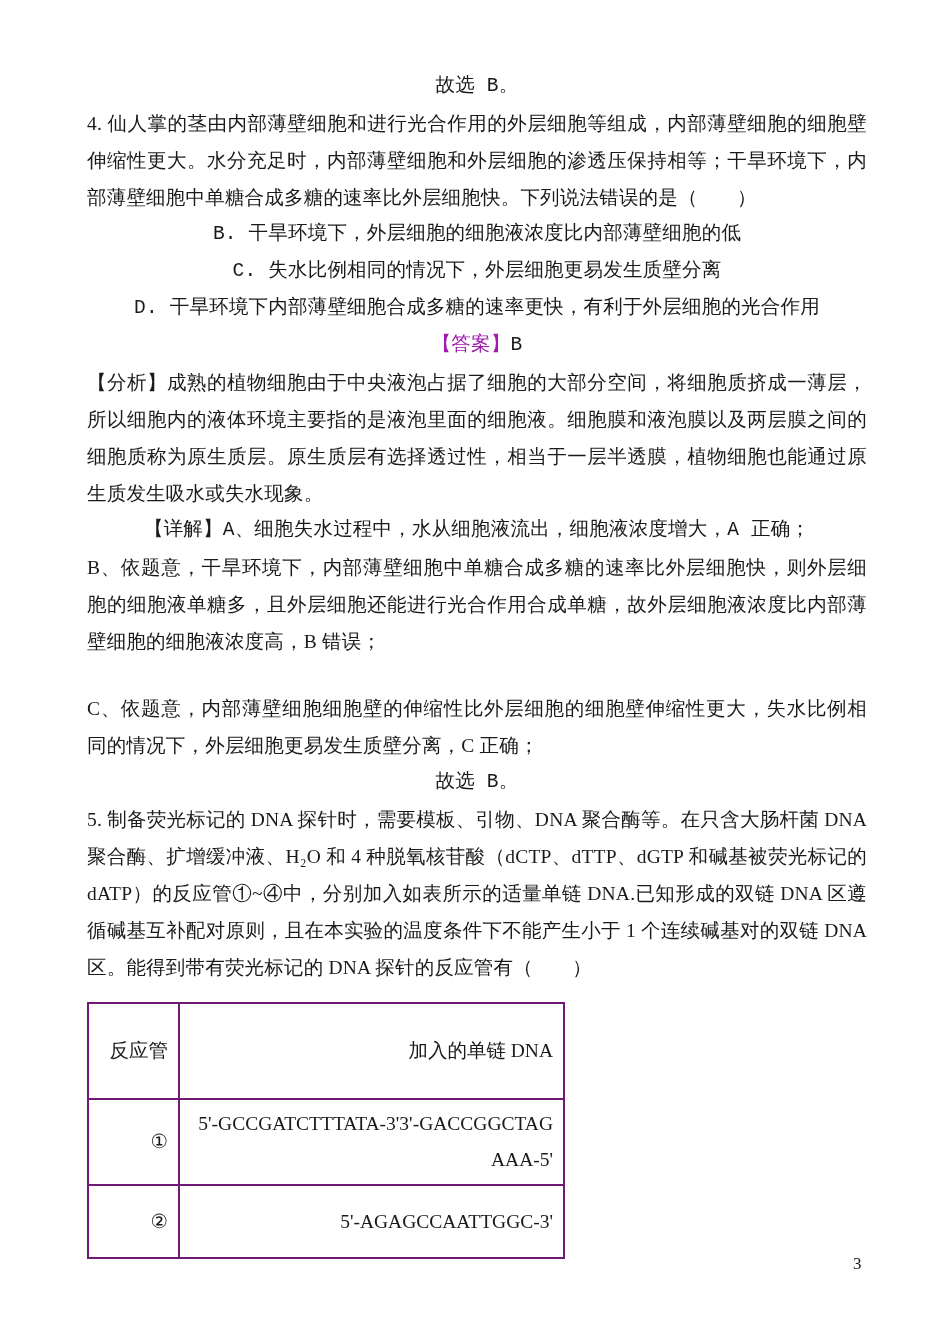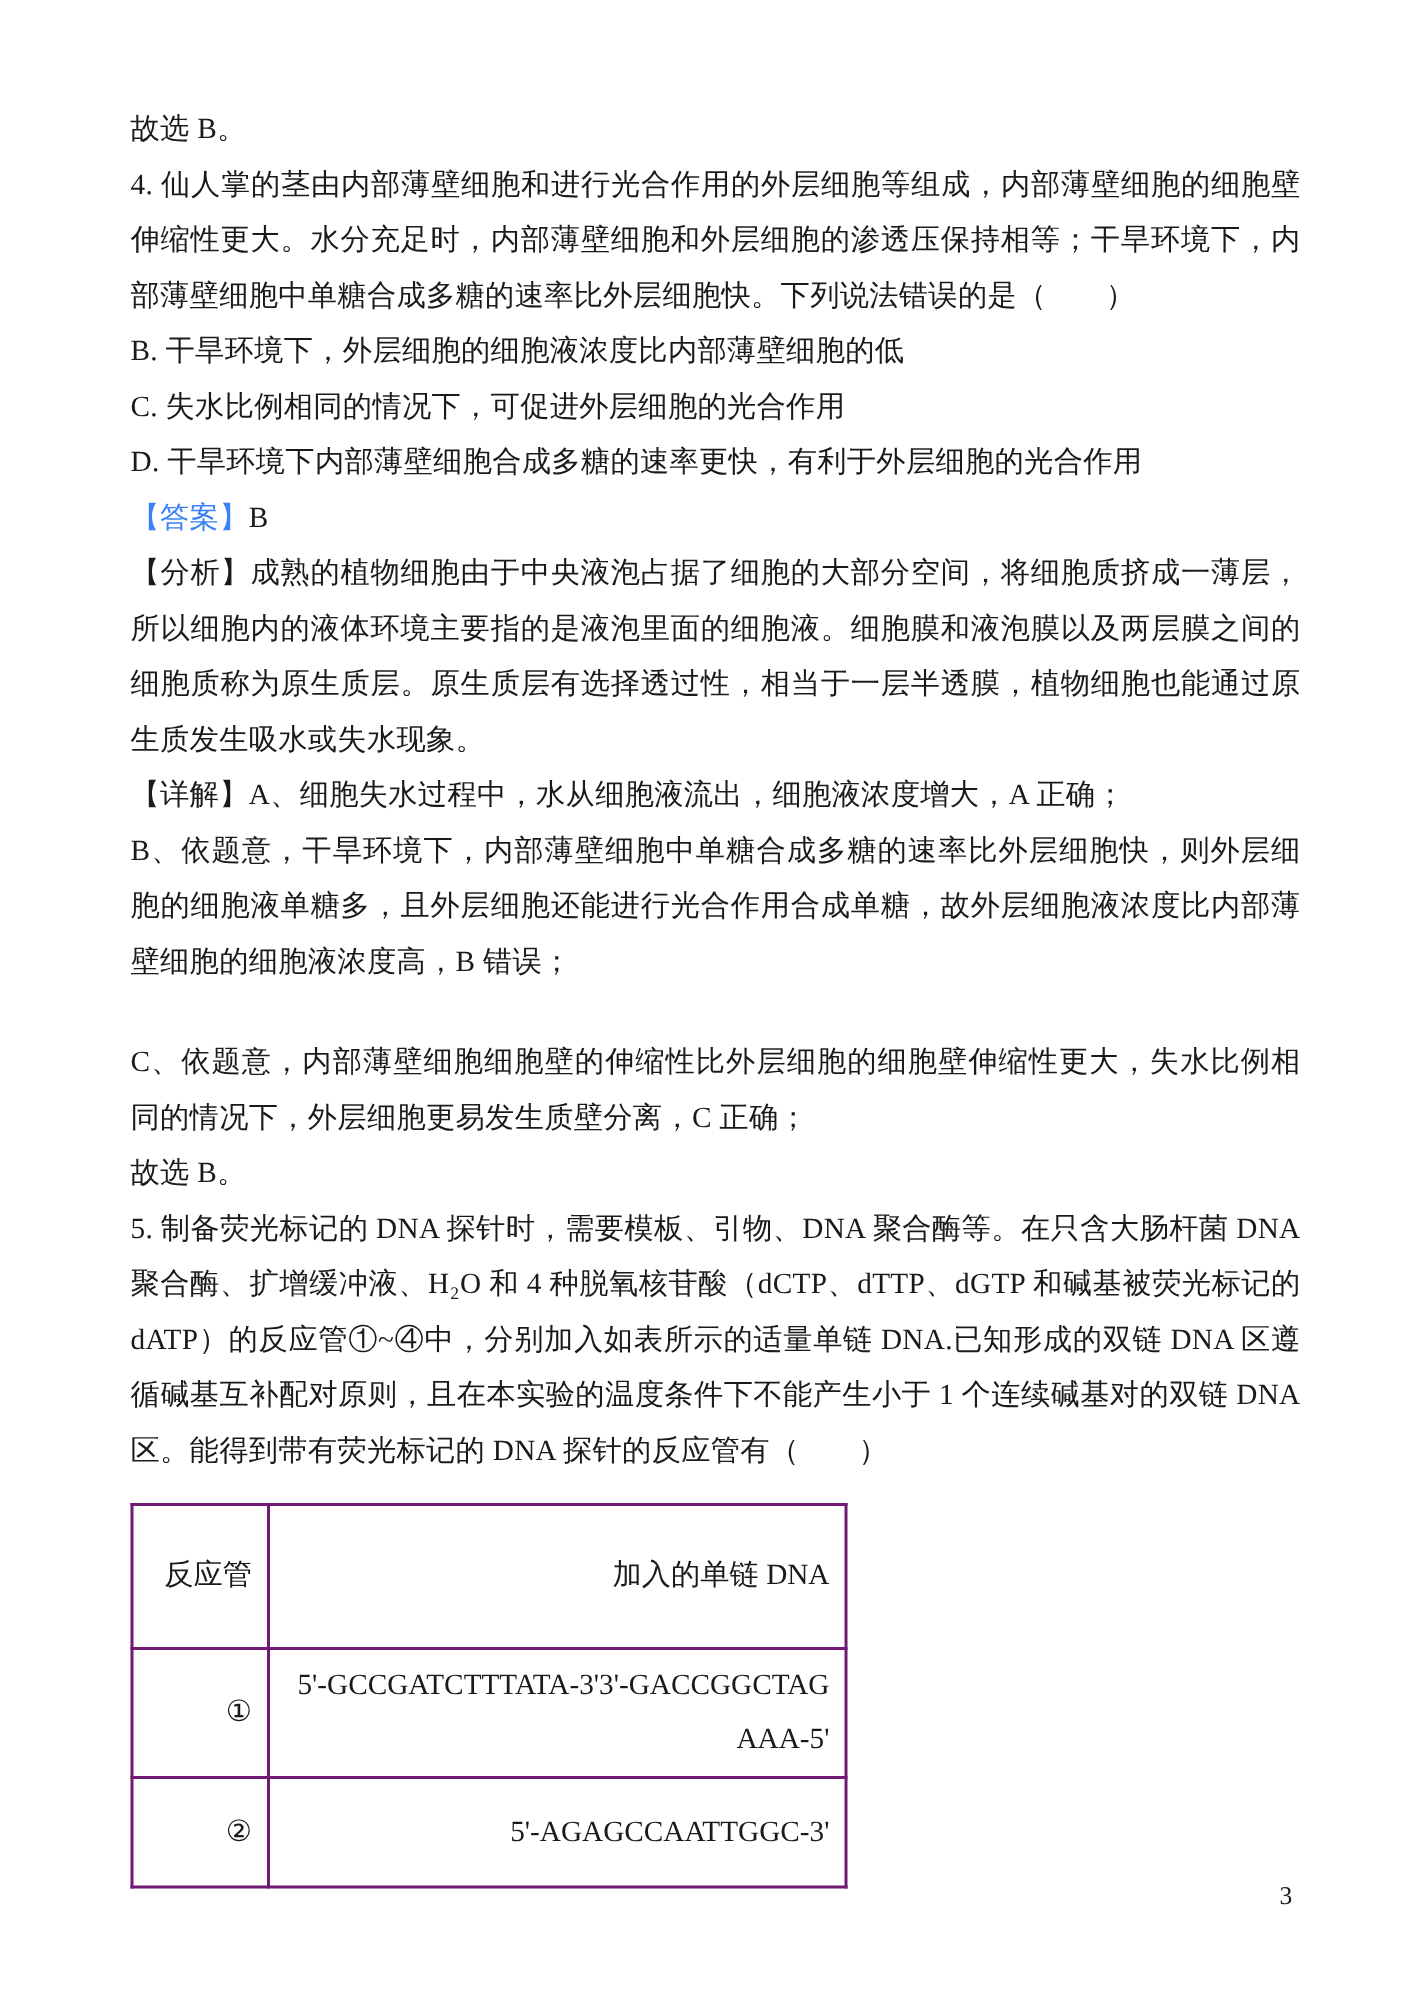--- a/index.html
+++ b/index.html
@@ -22,27 +22,28 @@
     width: 780px;
   }
   .para {
     font-size: 19.5px;
     line-height: 37px;
     margin: 0;
     text-align: justify;
     letter-spacing: 0.2px;
   }
   .para.no-justify {
-    text-align: left;
+    text-align: center;
+    font-family: Liberation Mono, monospace;
   }
   .spacer-line {
     height: 30px;
   }
   .blue {
-    color: #3b82f6;
+    color: #a21caf;
   }
   table.qtable {
     margin-top: 16px;
     border-collapse: collapse;
     table-layout: fixed;
     width: 424px;
   }
   table.qtable th, table.qtable td {
     border: 2px solid #701a75;
     font-weight: normal;
@@ -70,21 +71,21 @@
 </head>
 <body>
 
 <div class="content">
 
   <p class="para no-justify">故选 B。</p>
 
   <p class="para">4. 仙人掌的茎由内部薄壁细胞和进行光合作用的外层细胞等组成，内部薄壁细胞的细胞壁伸缩性更大。水分充足时，内部薄壁细胞和外层细胞的渗透压保持相等；干旱环境下，内部薄壁细胞中单糖合成多糖的速率比外层细胞快。下列说法错误的是（　　）</p>
 
   <p class="para no-justify">B. 干旱环境下，外层细胞的细胞液浓度比内部薄壁细胞的低</p>
-  <p class="para no-justify">C. 失水比例相同的情况下，可促进外层细胞的光合作用</p>
+  <p class="para no-justify">C. 失水比例相同的情况下，外层细胞更易发生质壁分离</p>
   <p class="para no-justify">D. 干旱环境下内部薄壁细胞合成多糖的速率更快，有利于外层细胞的光合作用</p>
 
   <p class="para no-justify"><span class="blue">【答案】</span><span>B</span></p>
 
 
   <p class="para">【分析】成熟的植物细胞由于中央液泡占据了细胞的大部分空间，将细胞质挤成一薄层，所以细胞内的液体环境主要指的是液泡里面的细胞液。细胞膜和液泡膜以及两层膜之间的细胞质称为原生质层。原生质层有选择透过性，相当于一层半透膜，植物细胞也能通过原生质发生吸水或失水现象。</p>
 
   <p class="para no-justify">【详解】A、细胞失水过程中，水从细胞液流出，细胞液浓度增大，A 正确；</p>
   <p class="para">B、依题意，干旱环境下，内部薄壁细胞中单糖合成多糖的速率比外层细胞快，则外层细胞的细胞液单糖多，且外层细胞还能进行光合作用合成单糖，故外层细胞液浓度比内部薄壁细胞的细胞液浓度高，B 错误；</p>
 

